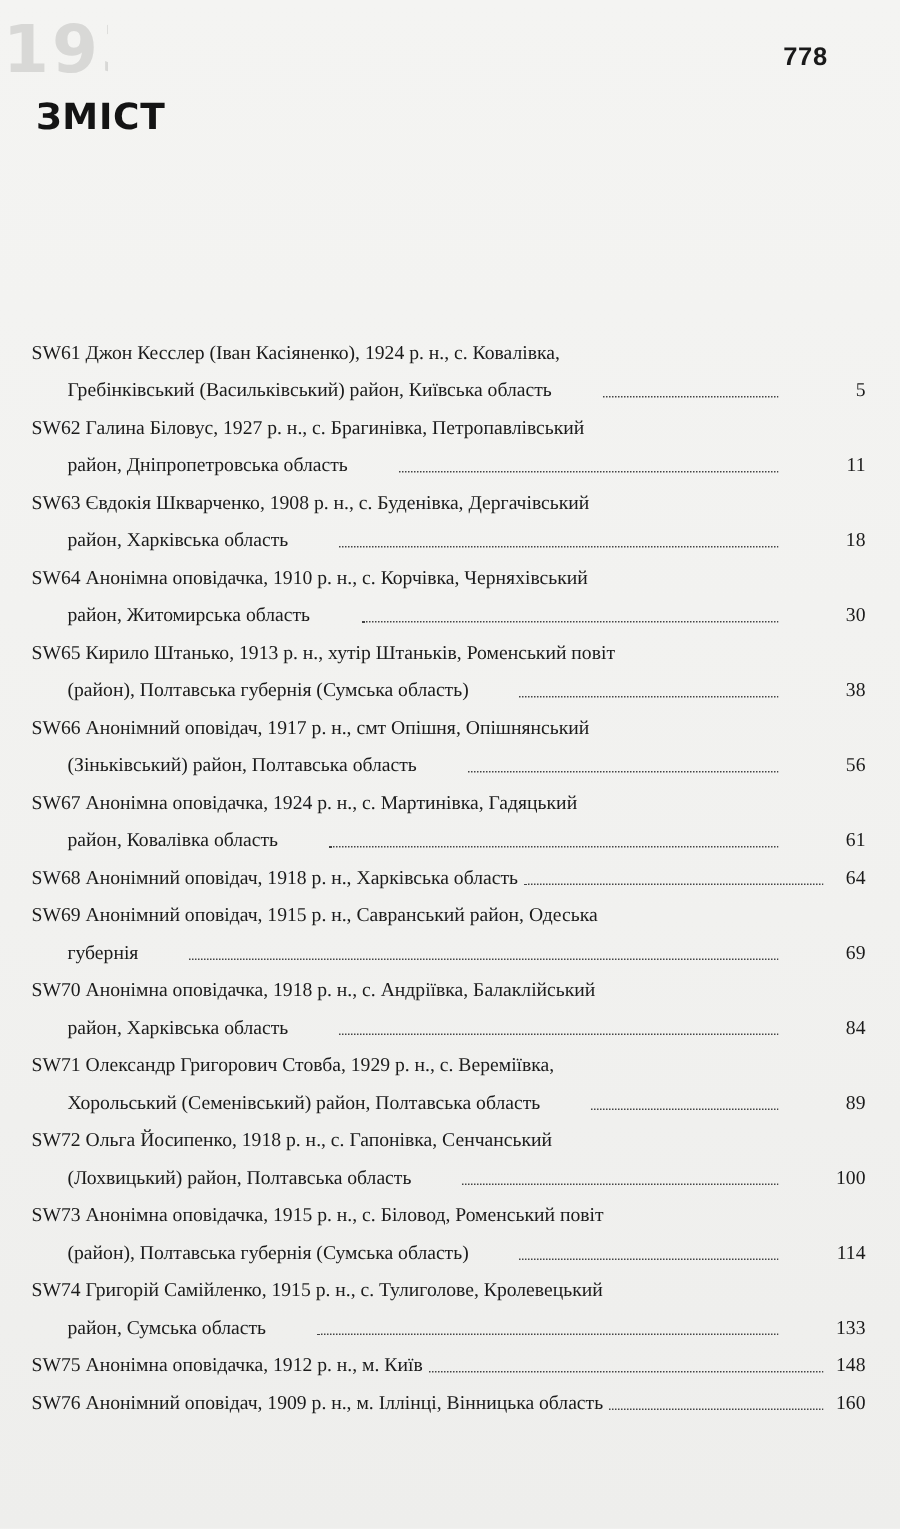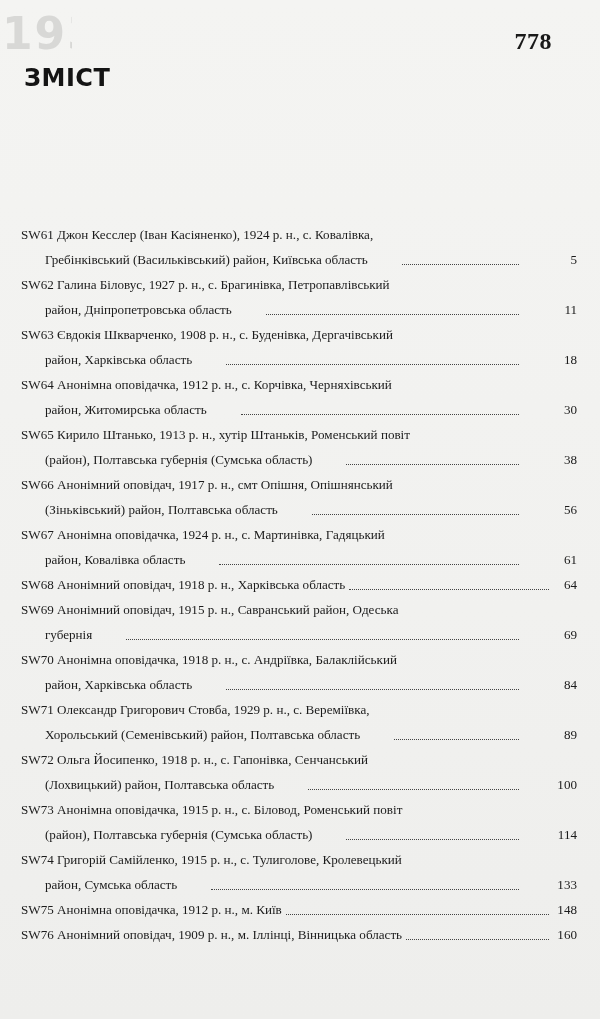--- a/index.html
+++ b/index.html
@@ -15,22 +15,22 @@
       background: linear-gradient(180deg, #f4f4f2 0%, #f1f1ef 60%, #eeeeec 100%);
     }
     .ghost-year {
       position: absolute; left: 2px; top: 8px;
       font-family: "DejaVu Sans", sans-serif; font-weight: bold;
       font-size: 44px; color: #d8d8d6; letter-spacing: 2px;
       width: 70px; overflow: hidden; white-space: nowrap;
     }
     .folio {
       position: absolute; right: 48px; top: 28px;
-      font-family: Liberation Serif, serif; font-weight: bold;
-      font-size: 24px; color: #1a1a1a; letter-spacing: 0.5px;
+      font-family: Liberation Sans, sans-serif; font-weight: bold;
+      font-size: 17px; color: #1a1a1a; letter-spacing: 0.5px;
     }
     .section-title {
       position: absolute; left: 24px; top: 64px;
       font-family: "DejaVu Sans", sans-serif; font-weight: bold;
       font-size: 24px; color: #141414; letter-spacing: 0.5px;
     }
     .toc {
       position: absolute; left: 21px; top: 222px; width: 556px;
       font-size: 13.1px; line-height: 25px;
       font-family: "Liberation Serif", serif;
@@ -86,21 +86,21 @@
           <span class="text">SW63 Євдокія Шкварченко, 1908 р. н., с. Буденівка, Дергачівський</span>
         </div>
         <div class="line cont">
           <span class="text">район, Харківська область</span>
           <span class="leader"></span>
           <span class="pnum">18</span>
         </div>
       </div>
       <div class="entry">
         <div class="line">
-          <span class="text">SW64 Анонімна оповідачка, 1912 р. н., с. Корчівка, Черняхівський</span>
+          <span class="text">SW64 Анонімна оповідачка, 1910 р. н., с. Корчівка, Черняхівський</span>
         </div>
         <div class="line cont">
           <span class="text">район, Житомирська область</span>
           <span class="leader"></span>
           <span class="pnum">30</span>
         </div>
       </div>
       <div class="entry">
         <div class="line">
           <span class="text">SW65 Кирило Штанько, 1913 р. н., хутір Штаньків, Роменський повіт</span>

